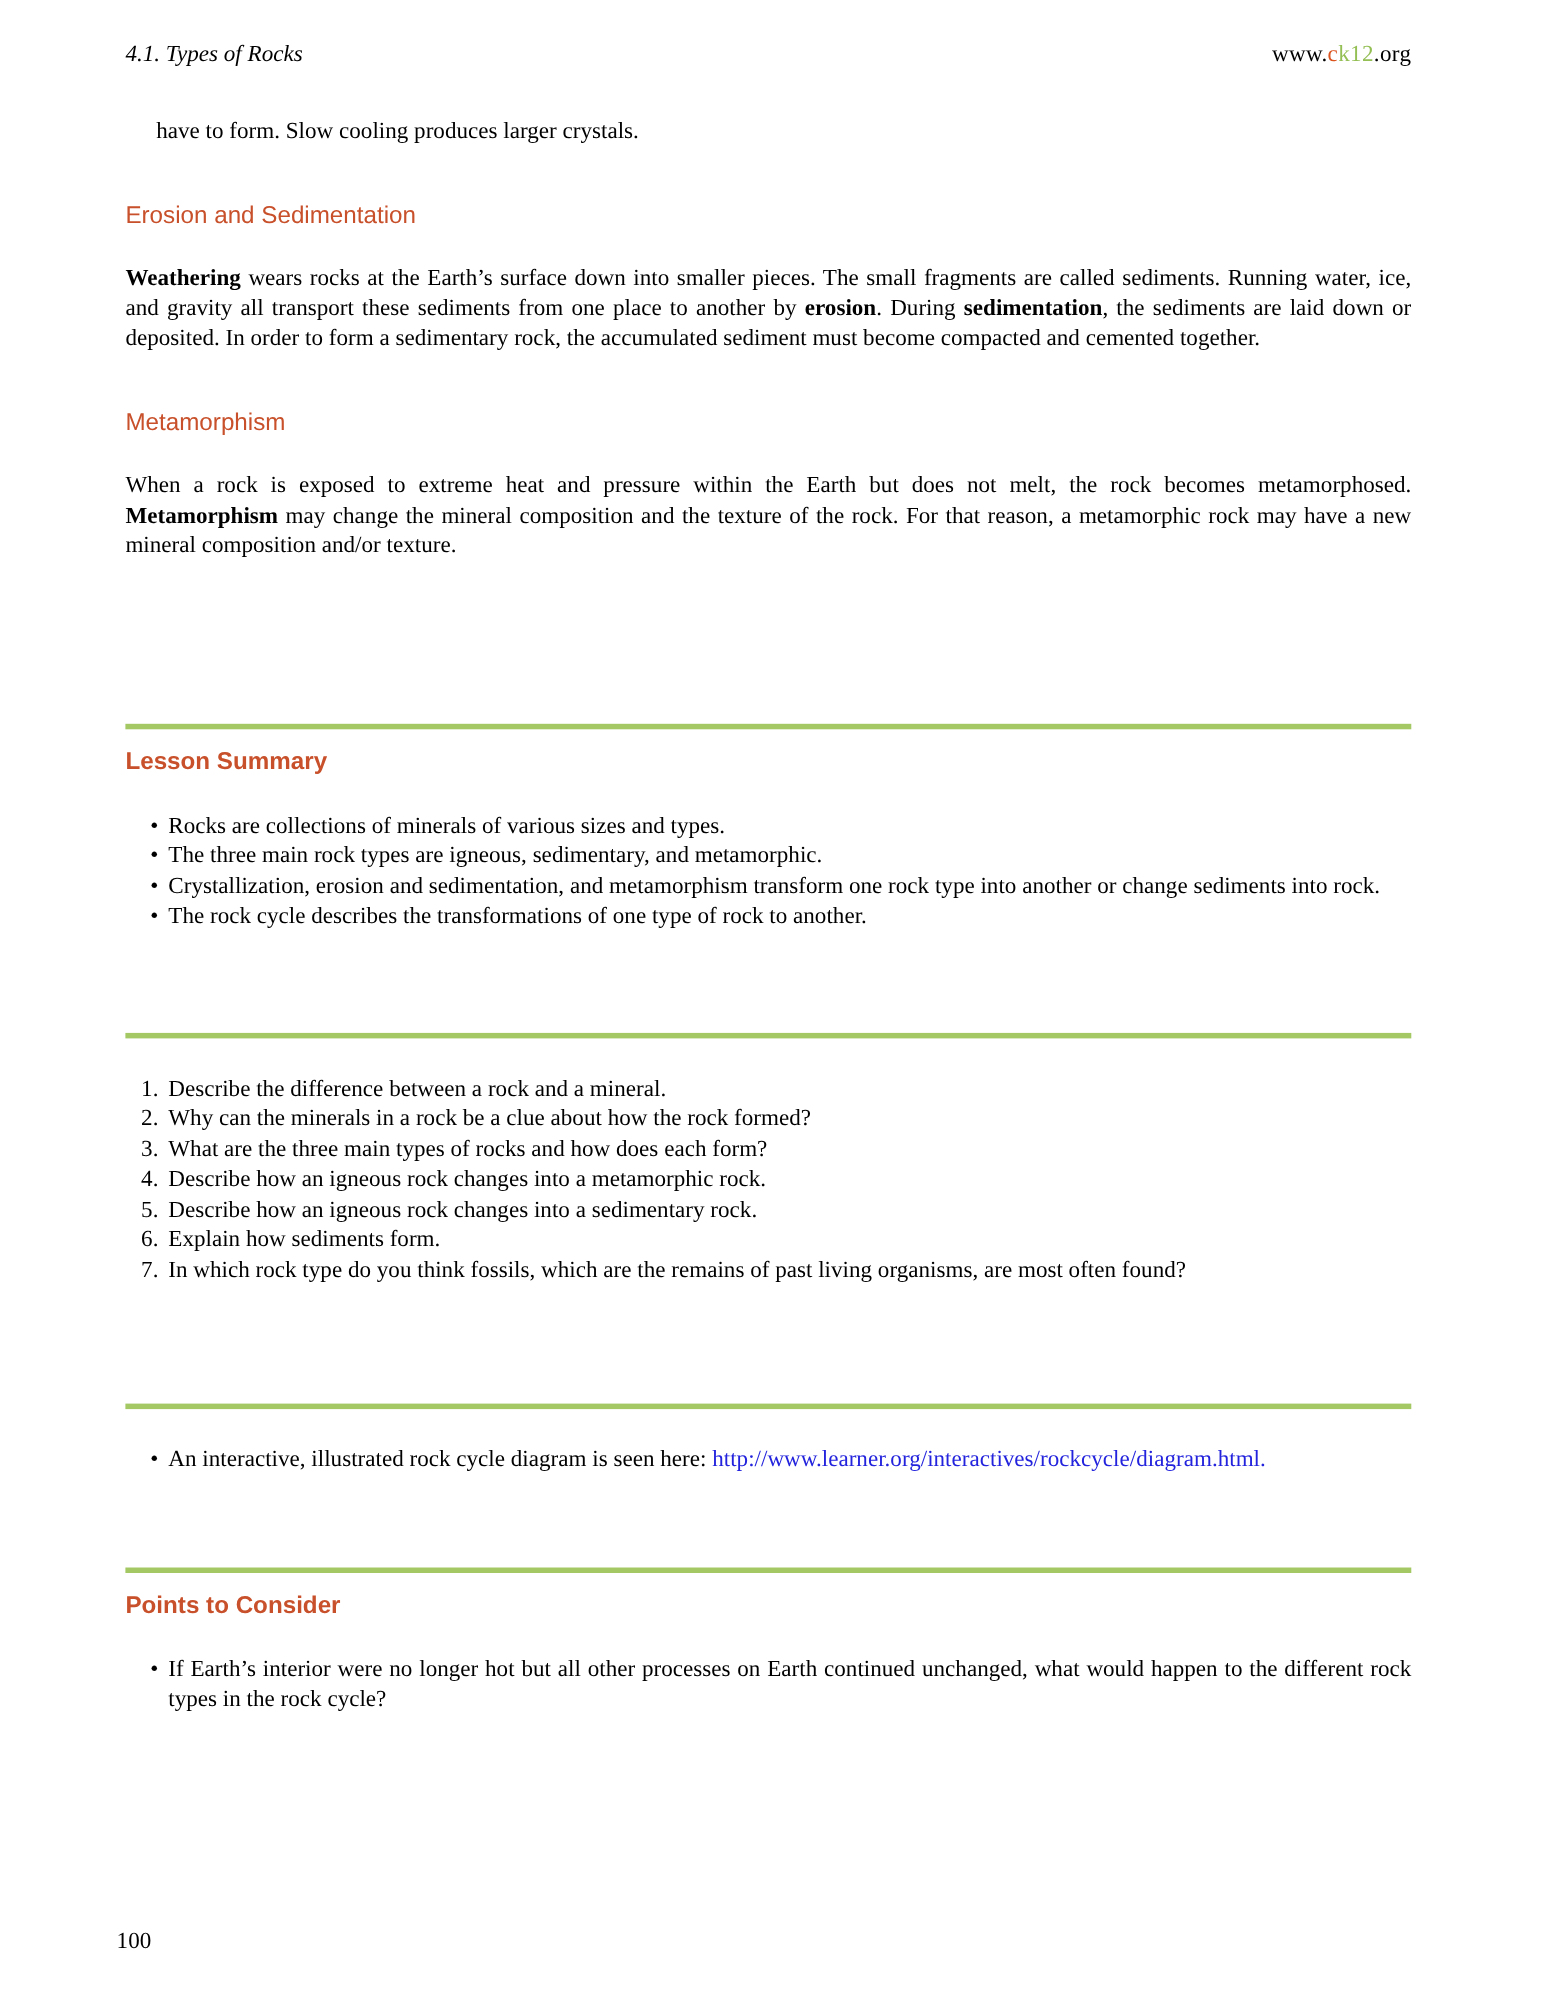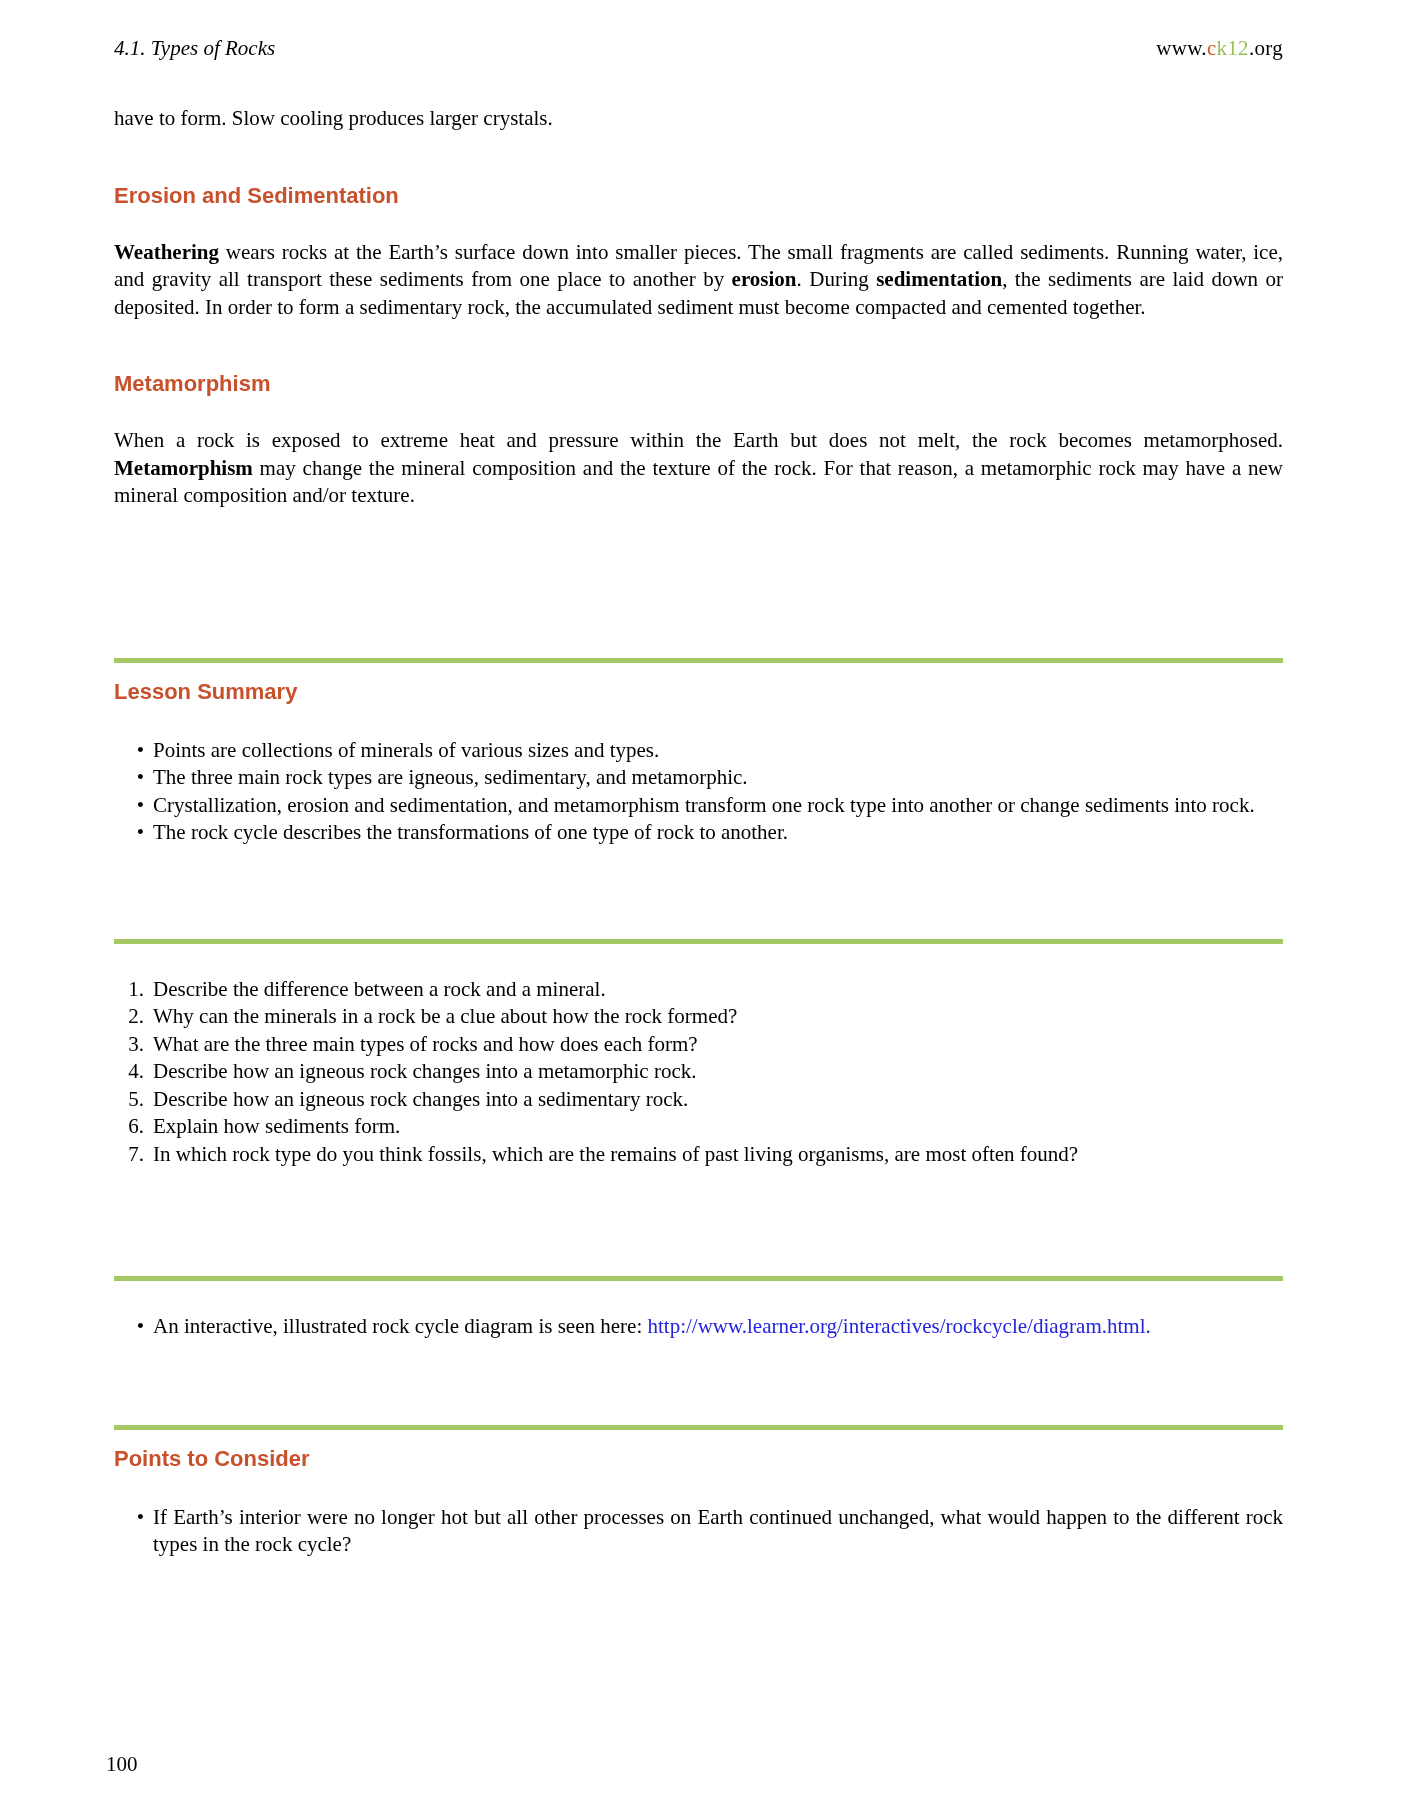--- a/index.html
+++ b/index.html
@@ -9,25 +9,25 @@
     font-family: "Liberation Serif", serif; color: #000;
   }
   .content { padding: 36px 123px 0 114px; }
 
   .page-header { display: flex; justify-content: space-between; align-items: baseline; font-size: 21px; }
   .sec-title { font-style: italic; }
   .site { letter-spacing: 0.3px; }
   .site .c   { color: #db531f; }
   .site .k12 { color: #94bf55; }
 
-  .intro { margin-top: 44px; font-size: 21px; line-height: 27.5px; text-align: justify; }
+  .intro { margin-top: 44px; font-size: 21px; line-height: 27.5px; text-align: justify; margin-left: 28px; }
 
   h3.sub {
     margin-top: 50px;
-    font-family: "Liberation Sans", sans-serif; font-weight: bold;
+    font-family: "Liberation Sans", sans-serif; font-weight: normal;
     font-size: 22px; color: #c8502a;
   }
   .para { margin-top: 30px; font-size: 21px; line-height: 27.5px; text-align: justify; }
   .b { font-weight: bold; }
   .lnk { color: #2323dd; word-break: break-all; cursor: pointer; }
 
   .rule { height: 5px; background: #a4c964; }
   h2.big {
     margin-top: 16px;
     font-family: "Liberation Sans", sans-serif; font-weight: bold;
@@ -66,21 +66,21 @@
     <h3 class="sub">Metamorphism</h3>
     <p class="para"><span>When a rock is exposed to extreme heat and pressure within the Earth but does not melt, the rock becomes metamorphosed. </span><span class="b">Metamorphism</span><span> may change the mineral composition and the texture of the rock. For that reason, a metamorphic rock may have a new mineral composition and/or texture.</span></p>
   </section>
 
   <section class="mt-xl">
     <div class="rule"></div>
     <h2 class="big">Lesson Summary</h2>
     <ul class="list">
         <li>
           <span class="marker">•</span>
-          <span class="li-text"><span>Points are collections of minerals of various sizes and types.</span></span>
+          <span class="li-text"><span>Rocks are collections of minerals of various sizes and types.</span></span>
         </li>
         <li>
           <span class="marker">•</span>
           <span class="li-text"><span>The three main rock types are igneous, sedimentary, and metamorphic.</span></span>
         </li>
         <li>
           <span class="marker">•</span>
           <span class="li-text"><span>Crystallization, erosion and sedimentation, and metamorphism transform one rock type into another or change sediments into rock.</span></span>
         </li>
         <li>

